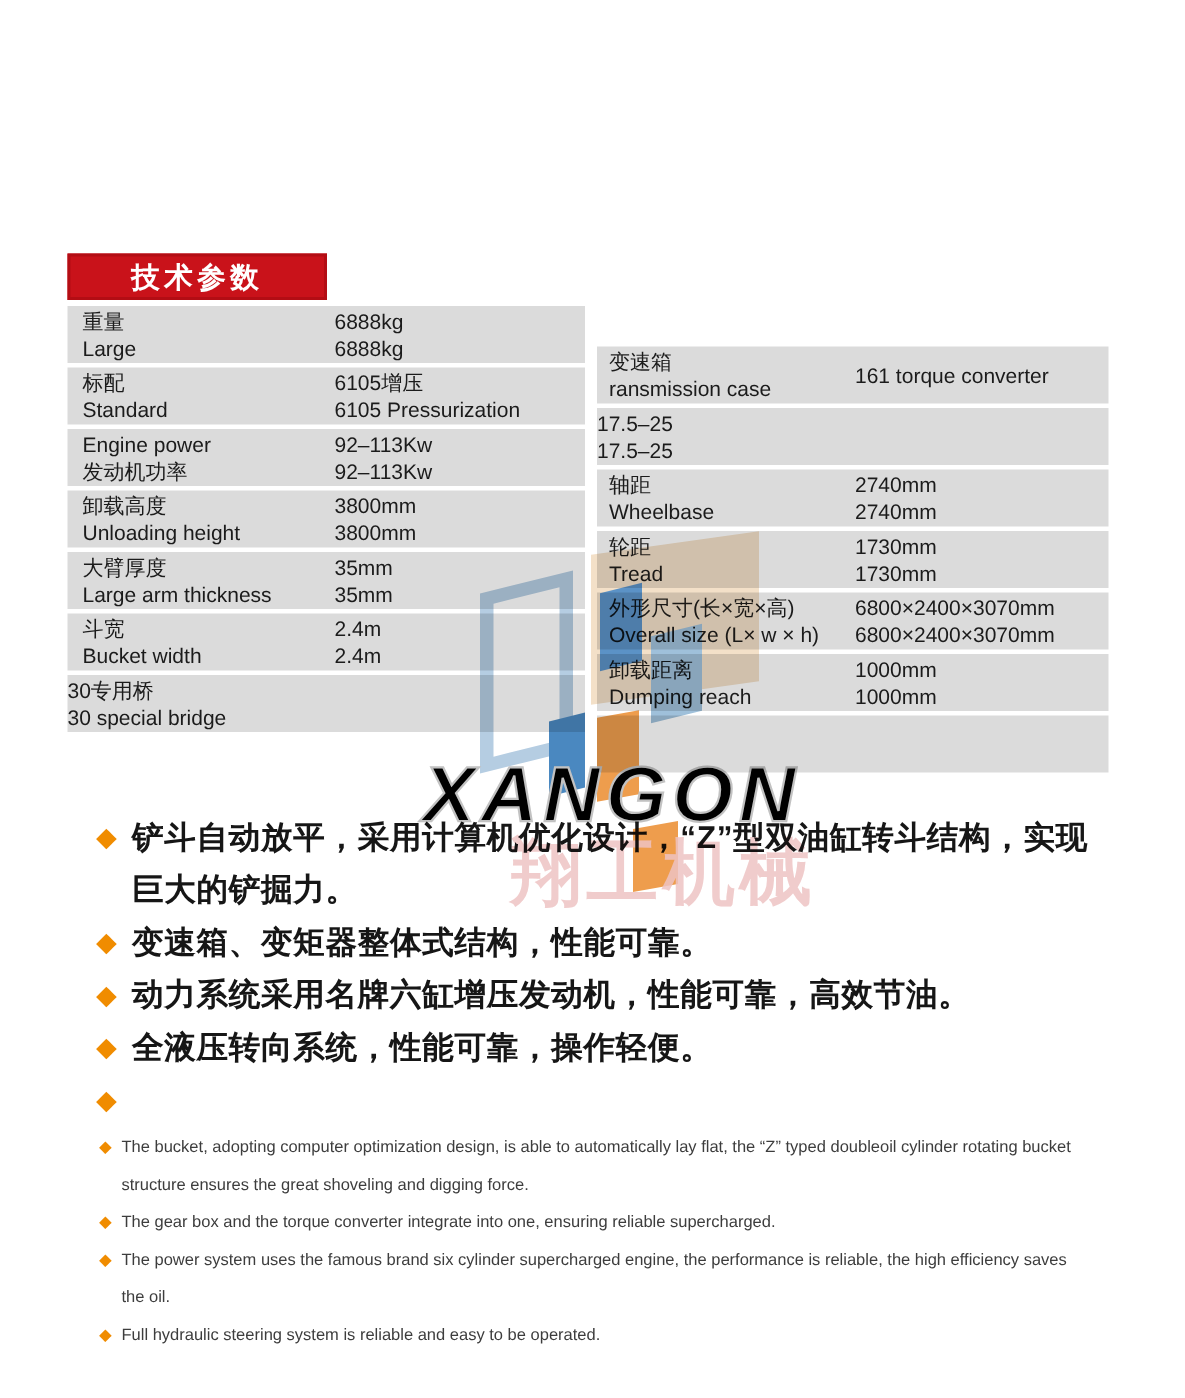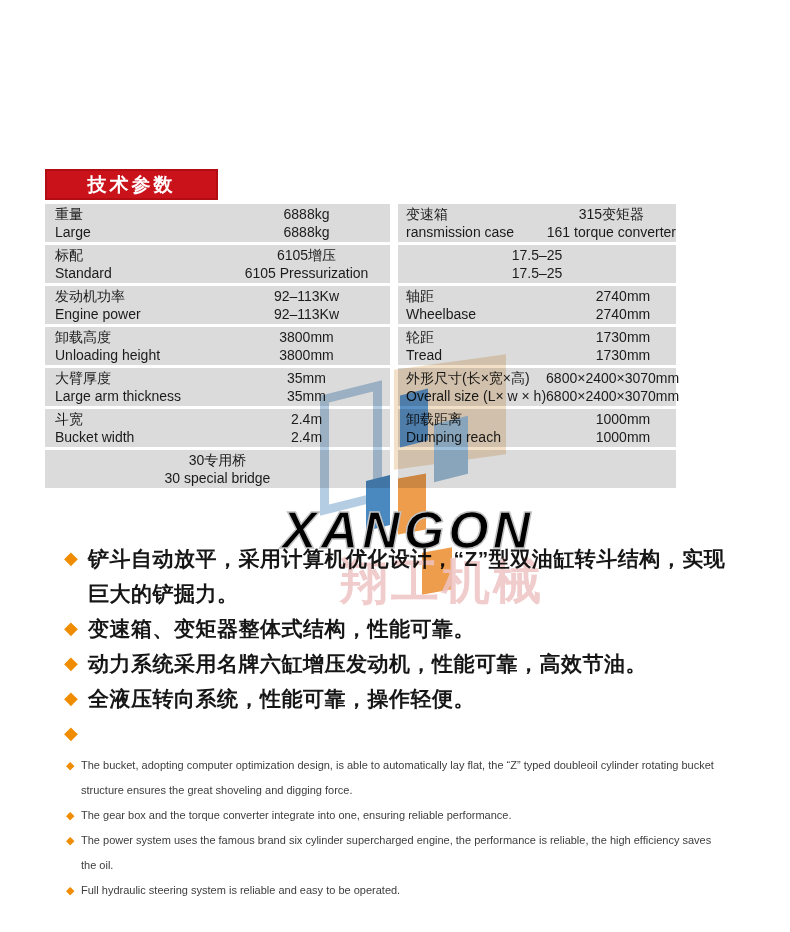--- a/index.html
+++ b/index.html
@@ -21,29 +21,29 @@
     color:#ffffff; font-size:19px; font-weight:bold; letter-spacing:3px;
   }
 
   
   .spec-table {
     position:absolute; left:45px; top:204px; width:700px;
     display:flex; gap:8px;
   }
   .spec-col { display:flex; flex-direction:column; }
   .spec-col.left  { width:345px; }
-  .spec-col.right { width:278px; }
+  .spec-col.right { width:341px;margin-top:27px; }
   .spec-row {
     height:38px; margin-bottom:3px; background:#dbdbdb;
     display:flex; align-items:center;
   }
   .cell { display:flex; flex-direction:column; justify-content:center; }
   .cell .ln { font-size:14px; line-height:18px; white-space:nowrap; }
   .label-cell { width:178px; padding-left:10px; }
-  .value-cell { flex:1;text-align:center; }
+  .value-cell { flex:1; }
   .spec-col.right .label-cell { width:172px; padding-left:8px; }
 
   
   .watermark {
     position:absolute; left:282px; top:358px; width:300px; height:245px;
     mix-blend-mode:multiply; pointer-events:none; z-index:5;
   }
   .wm-shape { position:absolute; }
   .wm-tan   { left:112px; top:4px;  width:112px; height:100px; background:#f3e0c8; transform:skewY(-8deg); }
   .wm-lblue-outline {
@@ -125,22 +125,22 @@
           <span class="ln">标配</span>
           <span class="ln">Standard</span>
         </div>
         <div class="cell value-cell">
           <span class="ln">6105增压</span>
           <span class="ln">6105 Pressurization</span>
         </div>
       </div>
       <div class="spec-row">
         <div class="cell label-cell">
+          <span class="ln">Engine power</span>
           <span class="ln">发动机功率</span>
-          <span class="ln">Engine power</span>
         </div>
         <div class="cell value-cell">
           <span class="ln">92–113Kw</span>
           <span class="ln">92–113Kw</span>
         </div>
       </div>
       <div class="spec-row">
         <div class="cell label-cell">
           <span class="ln">卸载高度</span>
           <span class="ln">Unloading height</span>
@@ -178,21 +178,20 @@
       </div>
     </div>
 
     <div class="spec-col right">
       <div class="spec-row">
         <div class="cell label-cell">
           <span class="ln">变速箱</span>
           <span class="ln">ransmission case</span>
         </div>
         <div class="cell value-cell">
-          <span class="ln">315变矩器</span>
           <span class="ln">161 torque converter</span>
         </div>
       </div>
       <div class="spec-row">
         <div class="cell value-cell">
           <span class="ln">17.5–25</span>
           <span class="ln">17.5–25</span>
         </div>
       </div>
       <div class="spec-row">
@@ -262,21 +261,21 @@
     </div>
   </div>
 
   <div class="features-en">
     <div class="feat-en">
       <span class="diamond">◆</span>
       <span class="feat-text">The bucket, adopting computer optimization design, is able to automatically lay flat, the “Z” typed doubleoil cylinder rotating bucket structure ensures the great shoveling and digging force.</span>
     </div>
     <div class="feat-en">
       <span class="diamond">◆</span>
-      <span class="feat-text">The gear box and the torque converter integrate into one, ensuring reliable performance.</span>
+      <span class="feat-text">The gear box and the torque converter integrate into one, ensuring reliable supercharged.</span>
     </div>
     <div class="feat-en">
       <span class="diamond">◆</span>
       <span class="feat-text">The power system uses the famous brand six cylinder supercharged engine, the performance is reliable, the high efficiency saves the oil.</span>
     </div>
     <div class="feat-en">
       <span class="diamond">◆</span>
       <span class="feat-text">Full hydraulic steering system is reliable and easy to be operated.</span>
     </div>
   </div>

